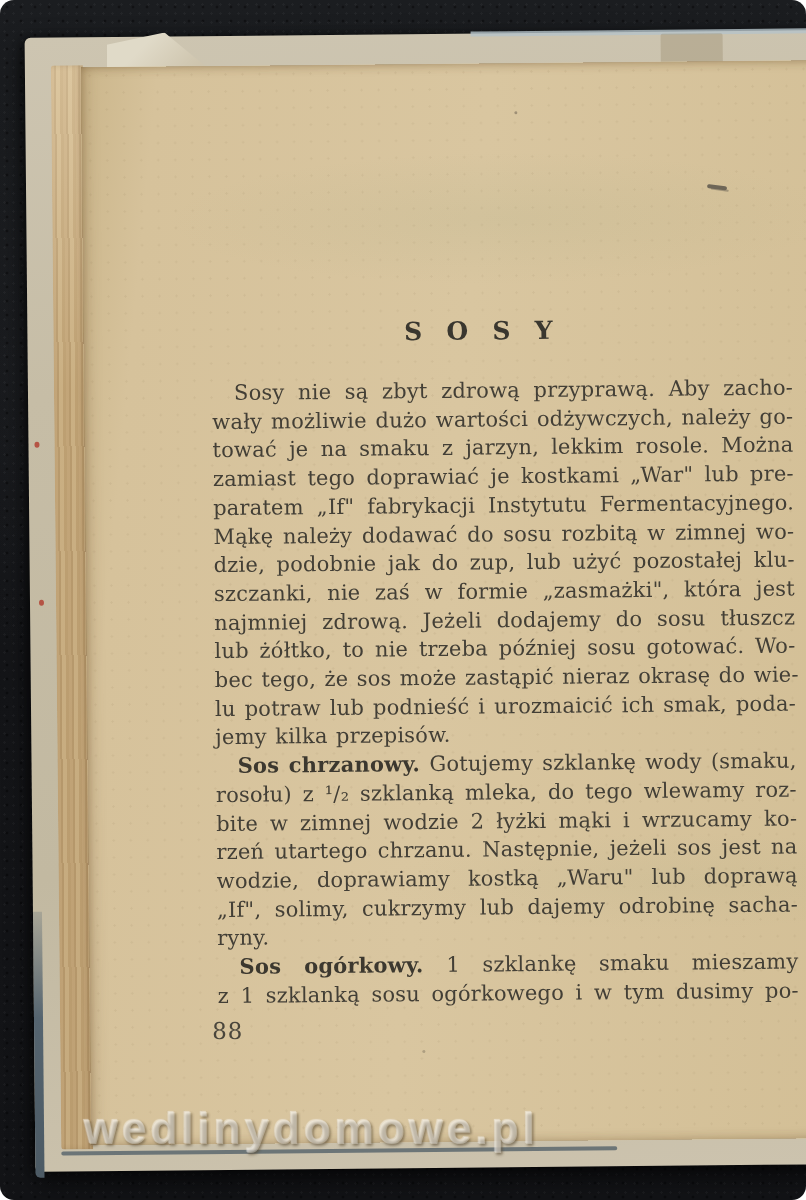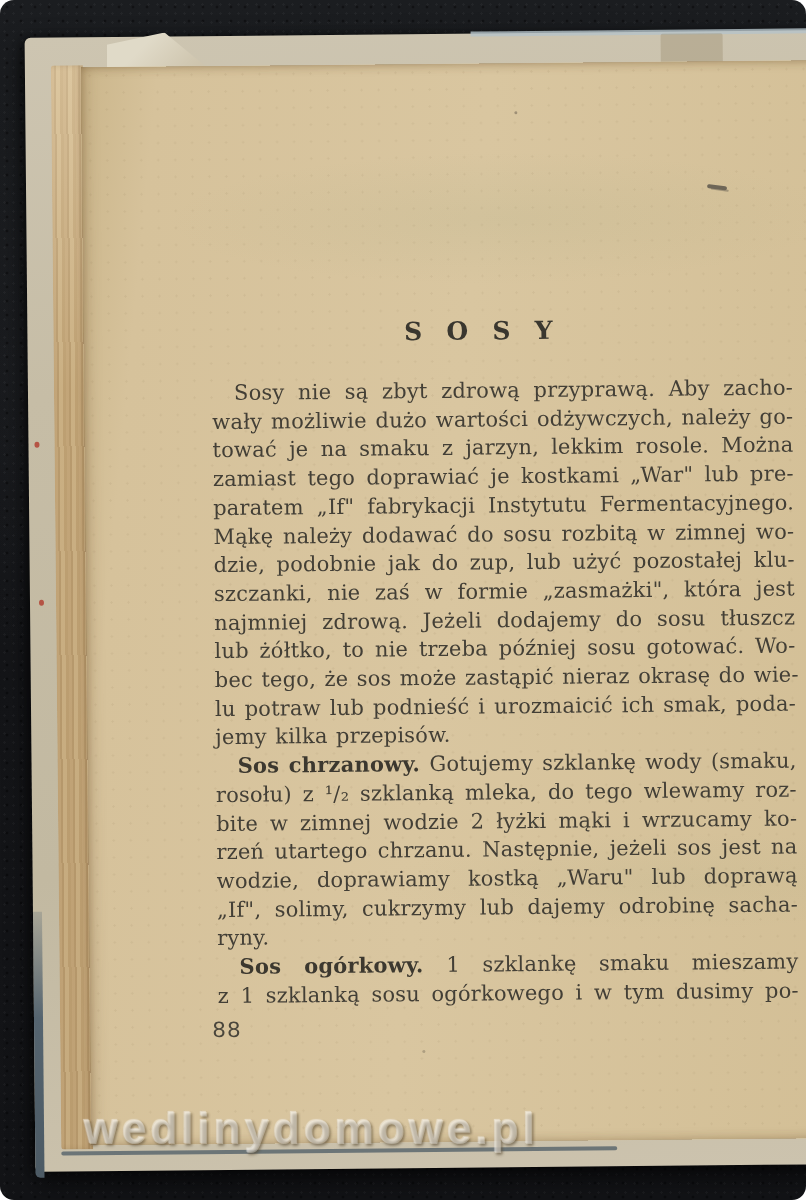--- a/index.html
+++ b/index.html
@@ -93,21 +93,21 @@
     font-size:25px; font-weight:bold; letter-spacing:7px;
     color:#3a372f; line-height:36px;
   }
   .para{margin:0;}
   .line{text-align:justify; text-align-last:justify; text-justify:inter-word; white-space:nowrap;}
   .line.last{text-align-last:left;}
   .line.indent{padding-left:22px;}
   .line b{font-weight:700; color:#3c382f;}
   .page-number{
     position:absolute; left:122px; top:952px;
-    font-size:23px; color:#4a463c; letter-spacing:1px;font-family:Liberation Mono, monospace;
+    font-size:23px; color:#4a463c; letter-spacing:1px;
   }
   
   .watermark{
     position:absolute; left:84px; top:1104px;
     font-family:"Liberation Sans", sans-serif; font-weight:bold;
     font-size:44px; letter-spacing:4px;
     color:rgba(255,252,244,.34);
     text-shadow:
       1px 2px 3px rgba(75,63,42,.45),
       -1px -1px 1px rgba(255,255,255,.5),

